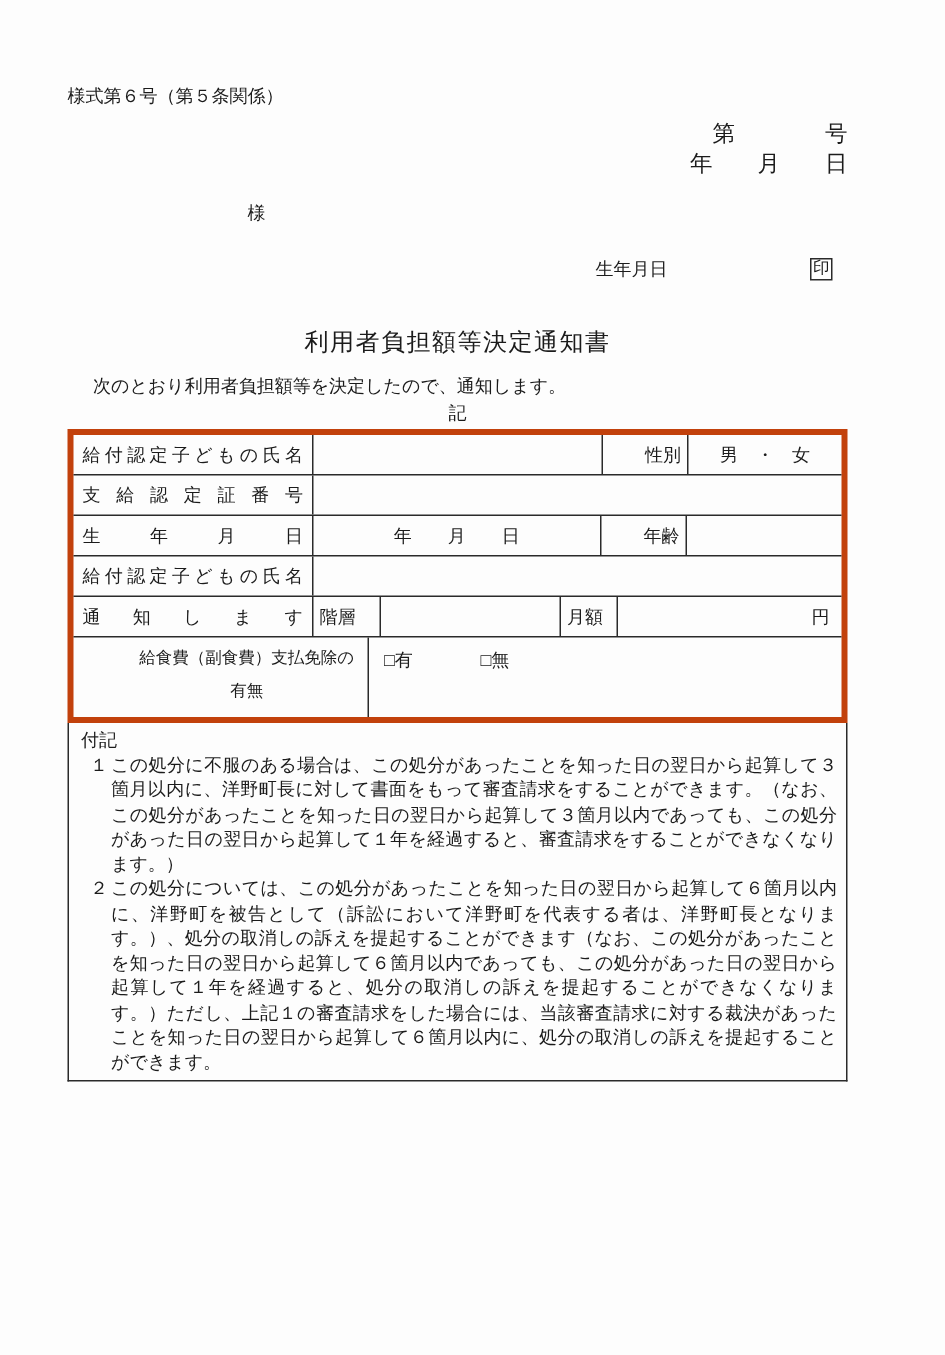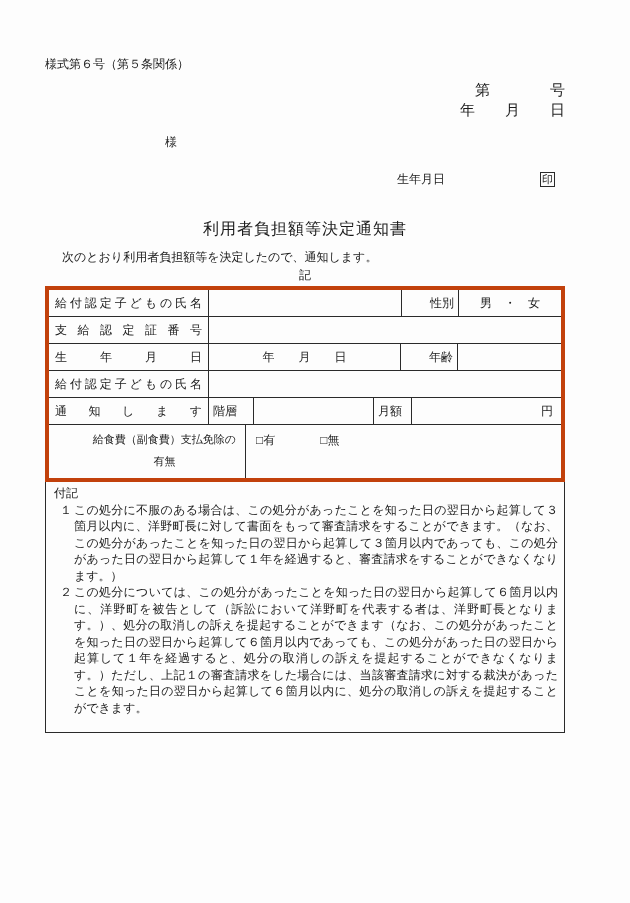--- a/index.html
+++ b/index.html
@@ -75,21 +75,21 @@
     margin-left:37px;
   }
   .c-checks{flex:1;padding:5px 6px 0 10px;line-height:20px;}
   .chk{display:inline-block;}
   .chk + .chk{margin-left:42px;}
 
   
   .notes-box{
     border:1px solid #2a2a2a;border-top:none;
     box-sizing:border-box;
-    padding:3px 6px 16px 8px;
+    padding:3px 6px 4px 8px;
     font-size:12px;line-height:16.5px;
   }
   .note-item{display:flex;}
   .note-num{flex:none;width:14px;margin-left:6px;}
   .note-text{flex:1;text-align:justify;}
 </style>
 </head>
 <body>
 
 <div class="page">

